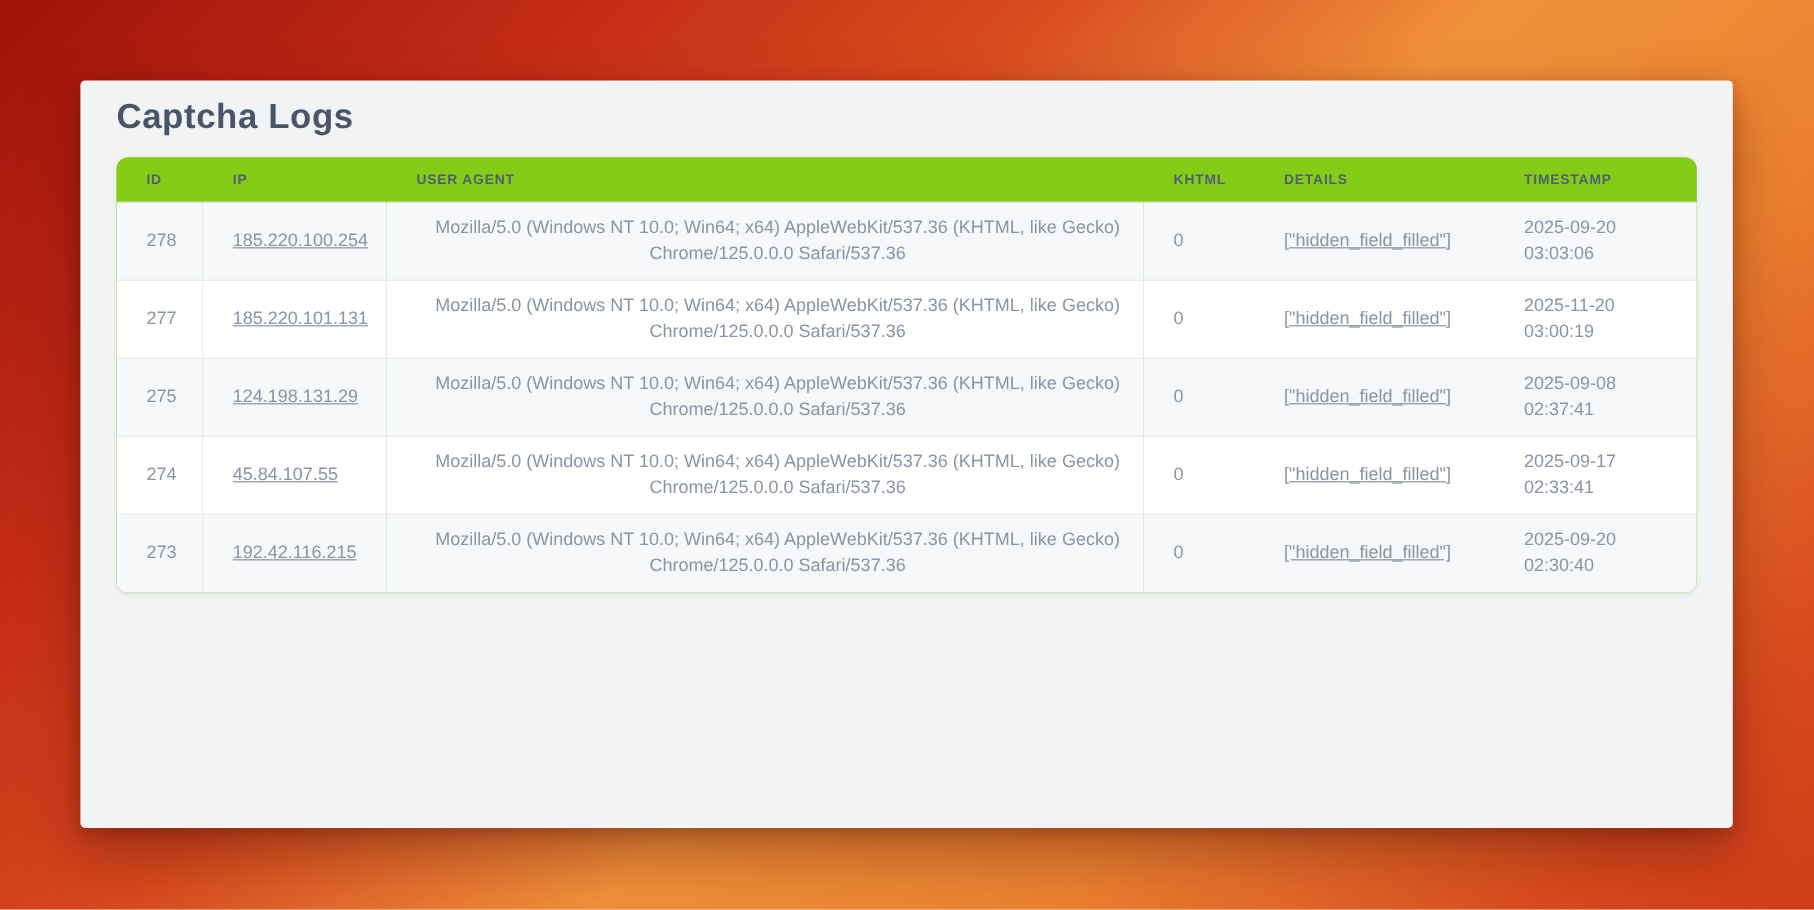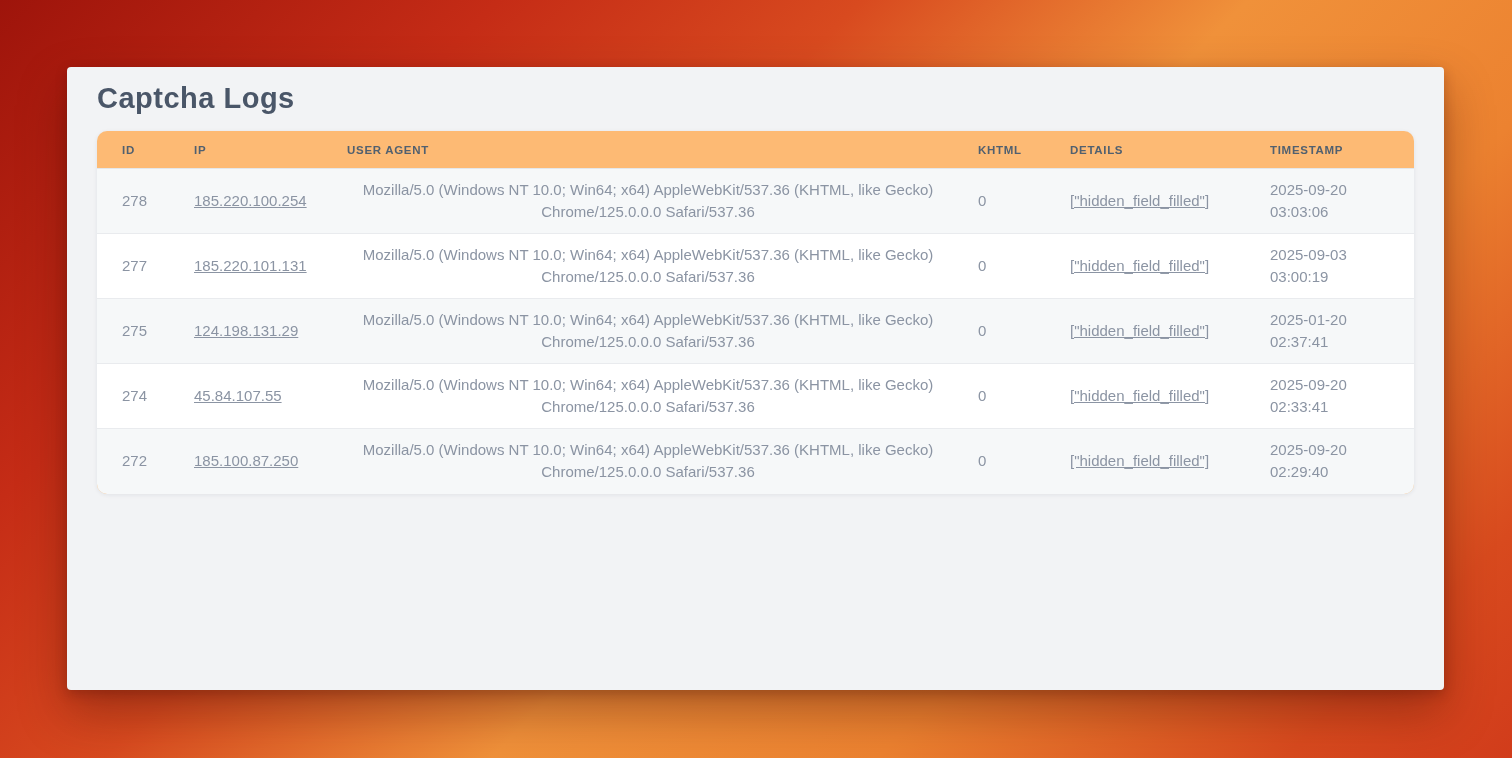--- a/index.html
+++ b/index.html
@@ -26,21 +26,21 @@
   }
   .card-title {
     padding-top: 15px;
     height: 64px;
     font-size: 29px;
     font-weight: 600;
     letter-spacing: 0.5px;
     color: #4a5668;
   }
   .table-wrap {
-    background: #fdba74;
+    background: #84cc16;
     border-radius: 10px;
     box-shadow: 0 1px 4px rgba(30, 40, 60, 0.08);
     overflow: hidden;
   }
   table {
     width: 100%;
     border-collapse: collapse;
     table-layout: fixed;
     font-size: 15px;
   }
@@ -106,50 +106,50 @@
               <td class="c-details">["hidden_field_filled"]</td>
               <td class="c-ts">2025-09-20 03:03:06</td>
             </tr>
 
             <tr>
               <td class="c-id">277</td>
               <td class="c-ip">185.220.101.131</td>
               <td class="c-ua">Mozilla/5.0 (Windows NT 10.0; Win64; x64) AppleWebKit/537.36 (KHTML, like Gecko) Chrome/125.0.0.0 Safari/537.36</td>
               <td class="c-score">0</td>
               <td class="c-details">["hidden_field_filled"]</td>
-              <td class="c-ts">2025-09-03 03:00:19</td>
+              <td class="c-ts">2025-11-20 03:00:19</td>
             </tr>
 
 
             <tr>
               <td class="c-id">275</td>
               <td class="c-ip">124.198.131.29</td>
               <td class="c-ua">Mozilla/5.0 (Windows NT 10.0; Win64; x64) AppleWebKit/537.36 (KHTML, like Gecko) Chrome/125.0.0.0 Safari/537.36</td>
               <td class="c-score">0</td>
               <td class="c-details">["hidden_field_filled"]</td>
-              <td class="c-ts">2025-01-20 02:37:41</td>
+              <td class="c-ts">2025-09-08 02:37:41</td>
             </tr>
 
             <tr>
               <td class="c-id">274</td>
               <td class="c-ip">45.84.107.55</td>
               <td class="c-ua">Mozilla/5.0 (Windows NT 10.0; Win64; x64) AppleWebKit/537.36 (KHTML, like Gecko) Chrome/125.0.0.0 Safari/537.36</td>
               <td class="c-score">0</td>
               <td class="c-details">["hidden_field_filled"]</td>
-              <td class="c-ts">2025-09-20 02:33:41</td>
+              <td class="c-ts">2025-09-17 02:33:41</td>
             </tr>
 
-
             <tr>
-              <td class="c-id">272</td>
-              <td class="c-ip">185.100.87.250</td>
+              <td class="c-id">273</td>
+              <td class="c-ip">192.42.116.215</td>
               <td class="c-ua">Mozilla/5.0 (Windows NT 10.0; Win64; x64) AppleWebKit/537.36 (KHTML, like Gecko) Chrome/125.0.0.0 Safari/537.36</td>
               <td class="c-score">0</td>
               <td class="c-details">["hidden_field_filled"]</td>
-              <td class="c-ts">2025-09-20 02:29:40</td>
+              <td class="c-ts">2025-09-20 02:30:40</td>
             </tr>
+
 
 
         </tbody>
       </table>
     </div>
   </div>
 </div>
 
 </body></html>

